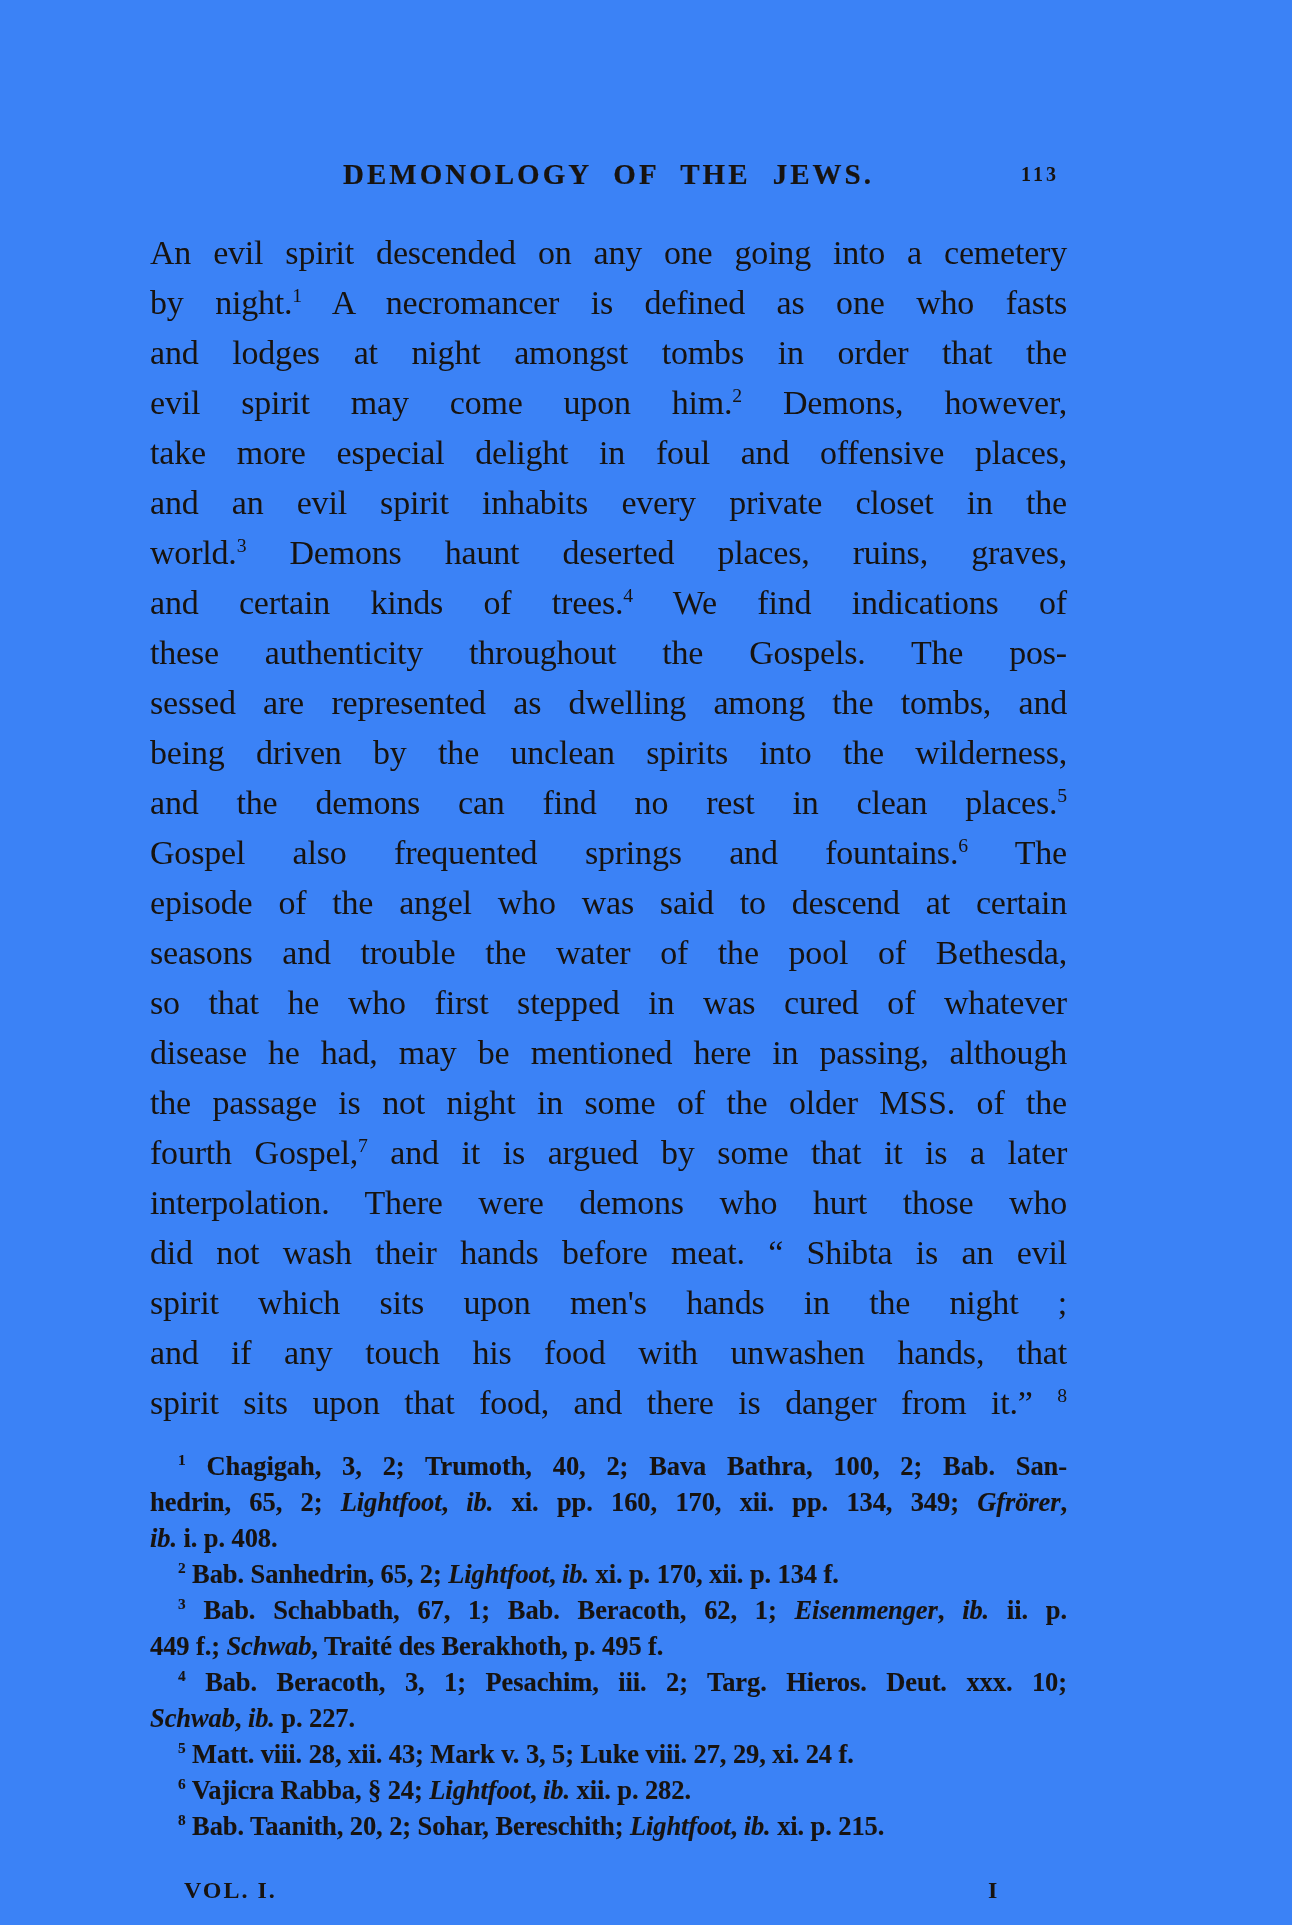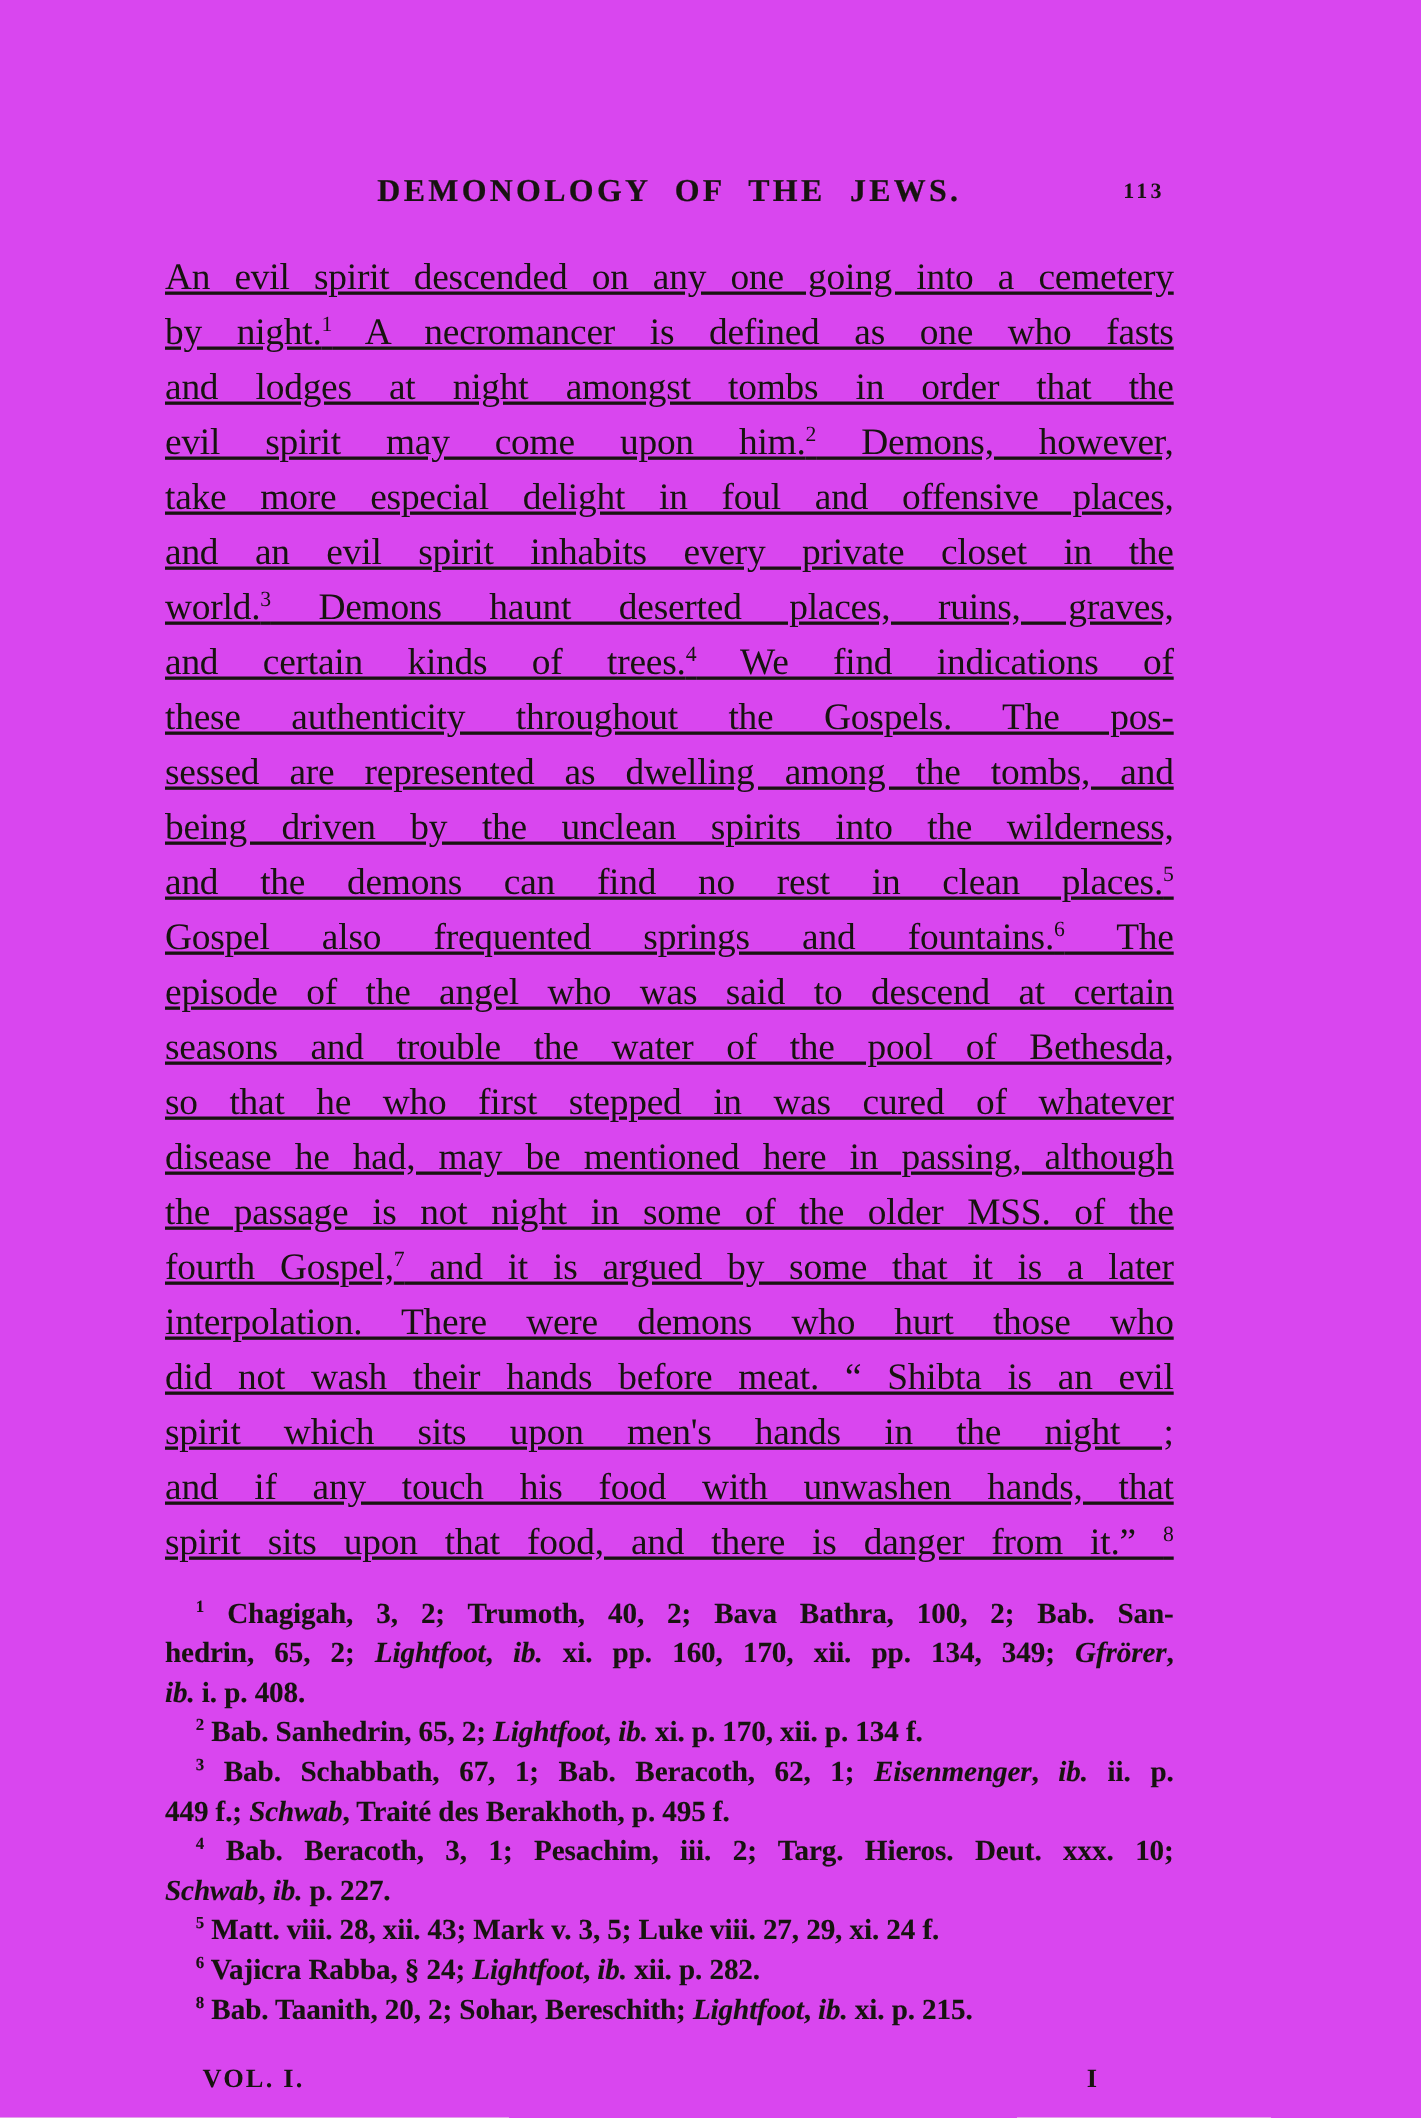--- a/index.html
+++ b/index.html
@@ -1,39 +1,38 @@
 <!DOCTYPE html>
 <html><head>
 <meta charset="utf-8">
 <style>
   html,body { margin:0; padding:0; background:#e8e8e6; }
   .page {
     position:relative;
     width:1292px; height:1925px;
     margin:0 auto;
-    background:#d946ef;
+    background:#3b82f6;
     color:#171310;
     font-family:"Liberation Serif","DejaVu Serif",serif;
     overflow:hidden;
   }
   
   .runhead { position:absolute; left:150px; top:156px; width:917px; height:36px; }
   .rh-title {
     text-align:center; font-size:29px; line-height:36px;
     letter-spacing:3px; word-spacing:12px; font-weight:bold;
     -webkit-text-stroke:0.2px #171310;
   }
   .rh-num { position:absolute; right:8px; top:0; font-size:20px; line-height:36px; letter-spacing:3px; font-weight:bold; }
   
   .bodytext { position:absolute; left:150px; top:228px; width:917px; font-size:34px; }
   .bl {
     height:50px; line-height:50px;
     text-align:justify; text-align-last:justify;
     letter-spacing:-0.2px;
-    text-decoration:underline;
   }
   sup { font-size:58%; vertical-align:super; line-height:0; }
   
   .footnotes { position:absolute; left:150px; top:1448px; width:917px; font-size:26.5px; font-weight:bold; -webkit-text-stroke:0.1px #171310; }
   .fl { height:36px; line-height:36px; letter-spacing:-0.1px; }
   .fl.ind { text-indent:28px; }
   .fl.jst { text-align:justify; text-align-last:justify; }
   
   .pagefoot { position:absolute; left:150px; top:1870px; width:917px; height:40px; font-size:24px; line-height:40px; font-weight:bold; }
   .vol { margin-left:34px; letter-spacing:2px; }

